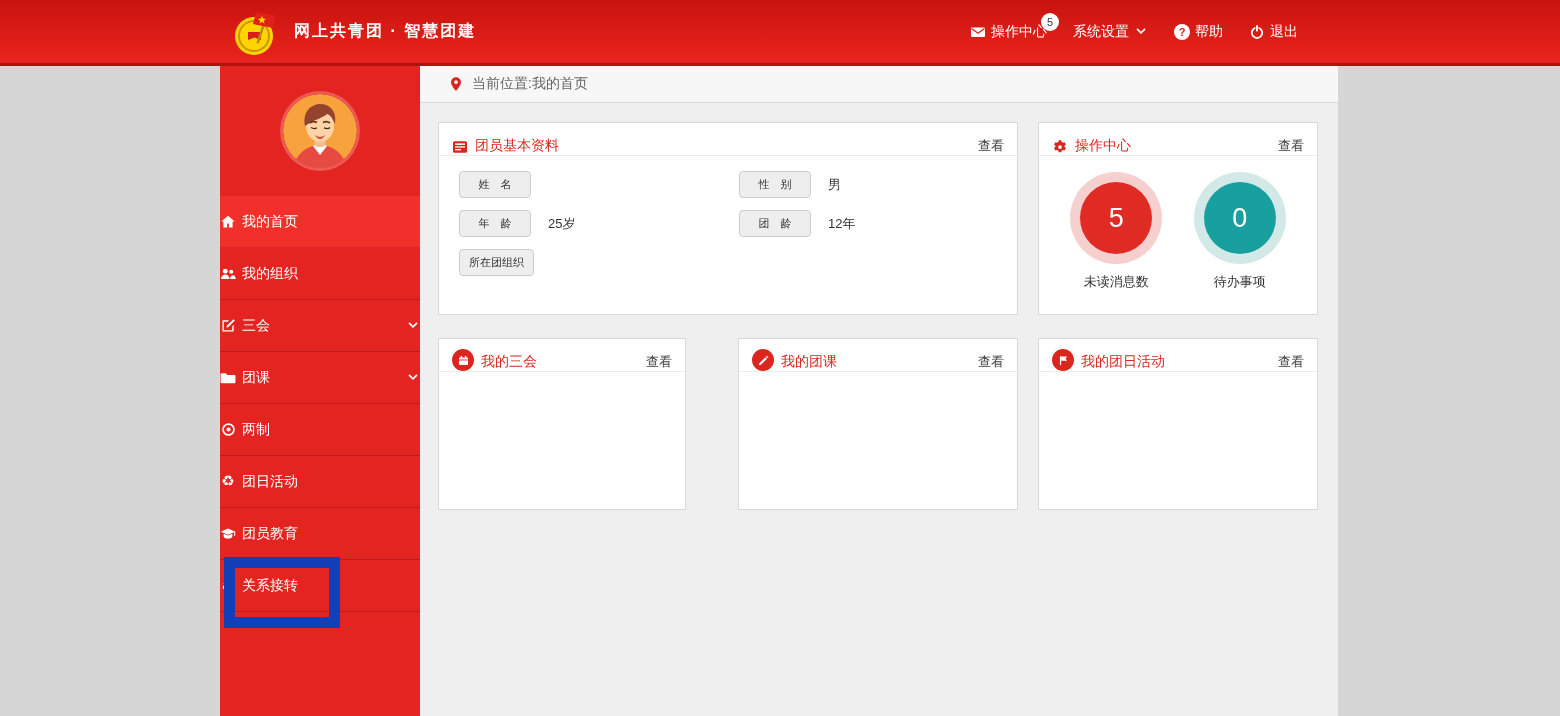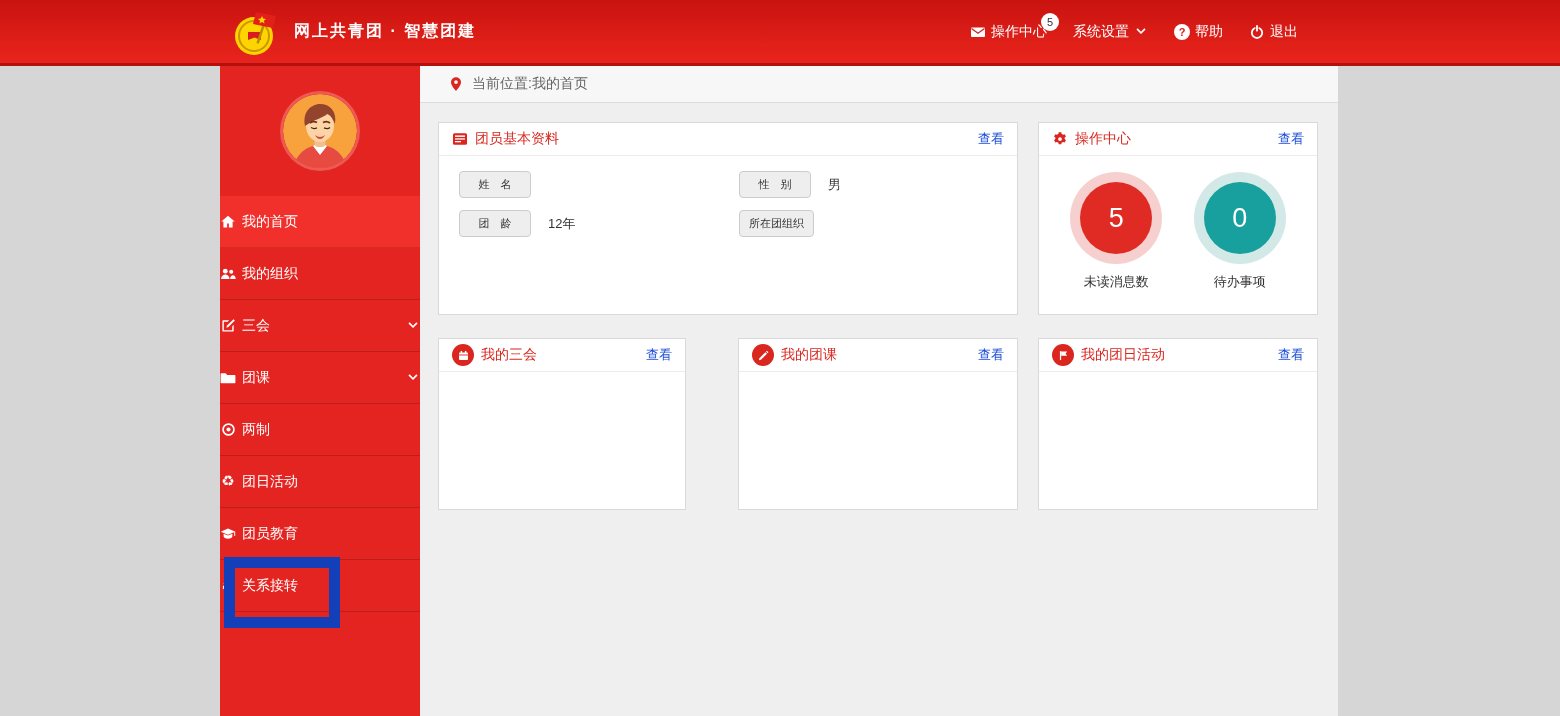--- a/index.html
+++ b/index.html
@@ -58,25 +58,25 @@
   
   .main { position:absolute; left:420px; top:66px; width:918px; height:650px; background:#efefef; }
   .breadcrumb {
     position:absolute; left:0; top:0; width:918px; height:37px;
     background:#f7f7f7; border-bottom:1px solid #dcdcdc;
     display:flex; align-items:center; padding-left:28px; gap:8px;
     color:#666; font-size:14px;
   }
   .card { position:absolute; background:#fff; border:1px solid #d9d9d9; }
   .card-head {
-    height:33px; display:flex; align-items:center; padding:0 13px; gap:7px;
+    height:33px; display:flex; align-items:flex-end; padding:0 13px; gap:7px;
     border-bottom:1px solid #ececec;
   }
   .card-title { color:#d9261f; font-size:14px; }
-  .card-view { margin-left:auto; color:#1d4ed8; font-size:13px; cursor:pointer; }
+  .card-view { margin-left:auto; color:#404040; font-size:13px; cursor:pointer; }
   .circle-ico {
     width:22px; height:22px; border-radius:50%; background:#d9261f;
     display:inline-flex; align-items:center; justify-content:center; flex:0 0 22px;
   }
   
   .card-profile { left:18px; top:56px; width:580px; height:193px; }
   .profile-body { display:grid; grid-template-columns:280px 1fr; padding:15px 20px; row-gap:12px; }
   .field { display:flex; align-items:center; height:27px; }
   .pill {
     display:inline-block; min-width:72px; padding:5px 9px; text-align:center;
@@ -292,20 +292,24 @@
     <div class="profile-body">
       <div class="field">
         <span class="pill">姓　名</span>
         <span class="fval"></span>
       </div>
       <div class="field">
         <span class="pill">性　别</span>
         <span class="fval">男</span>
       </div>
       <div class="field">
+        <span class="pill">年　龄</span>
+        <span class="fval">25岁</span>
+      </div>
+      <div class="field">
         <span class="pill">团　龄</span>
         <span class="fval">12年</span>
       </div>
       <div class="field">
         <span class="pill">所在团组织</span>
         <span class="fval"></span>
       </div>
     </div>
   </div>
 

